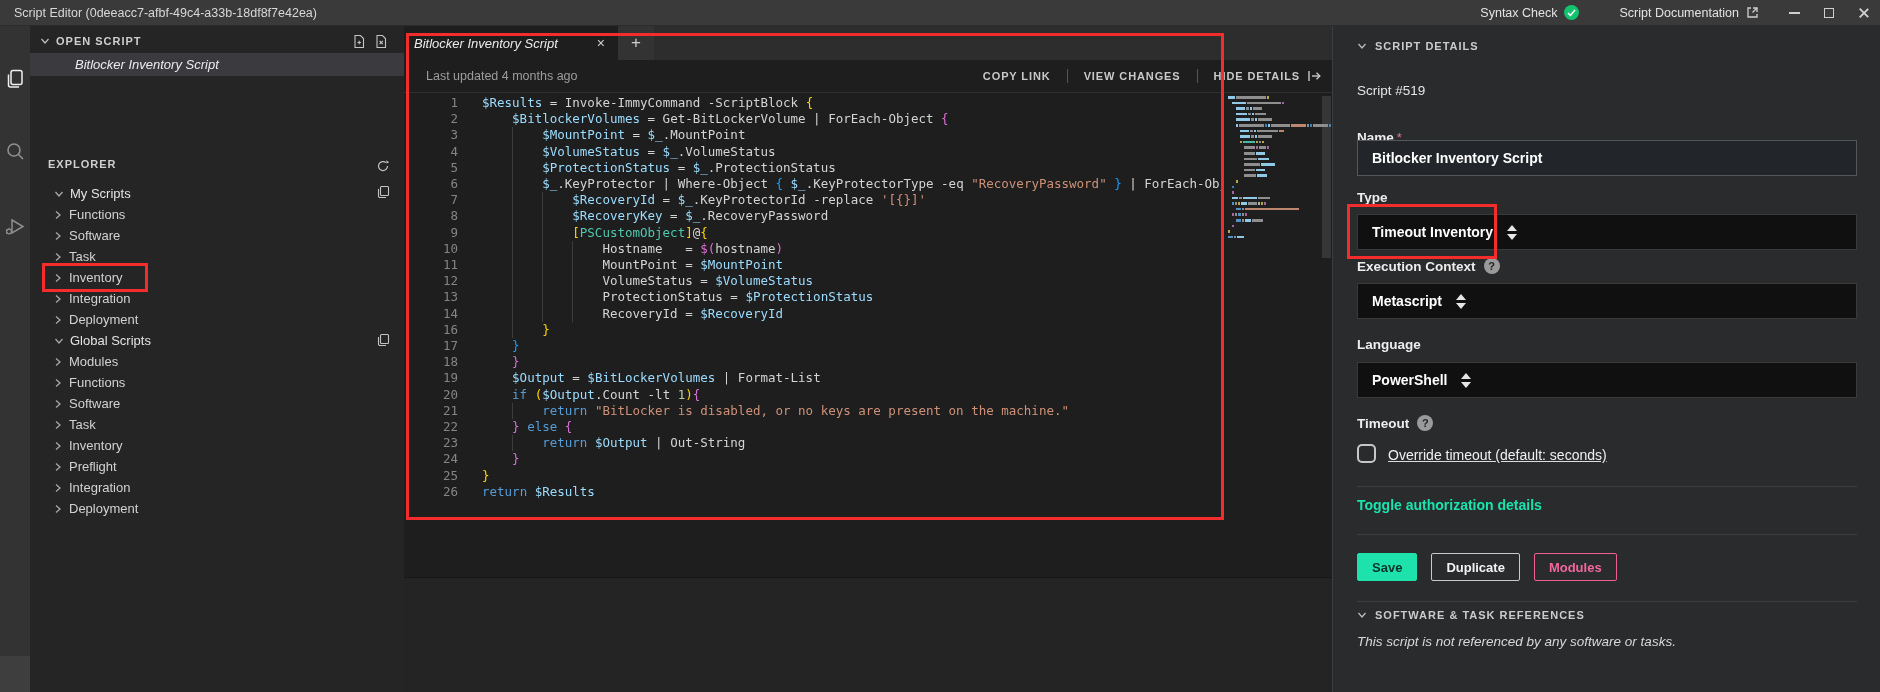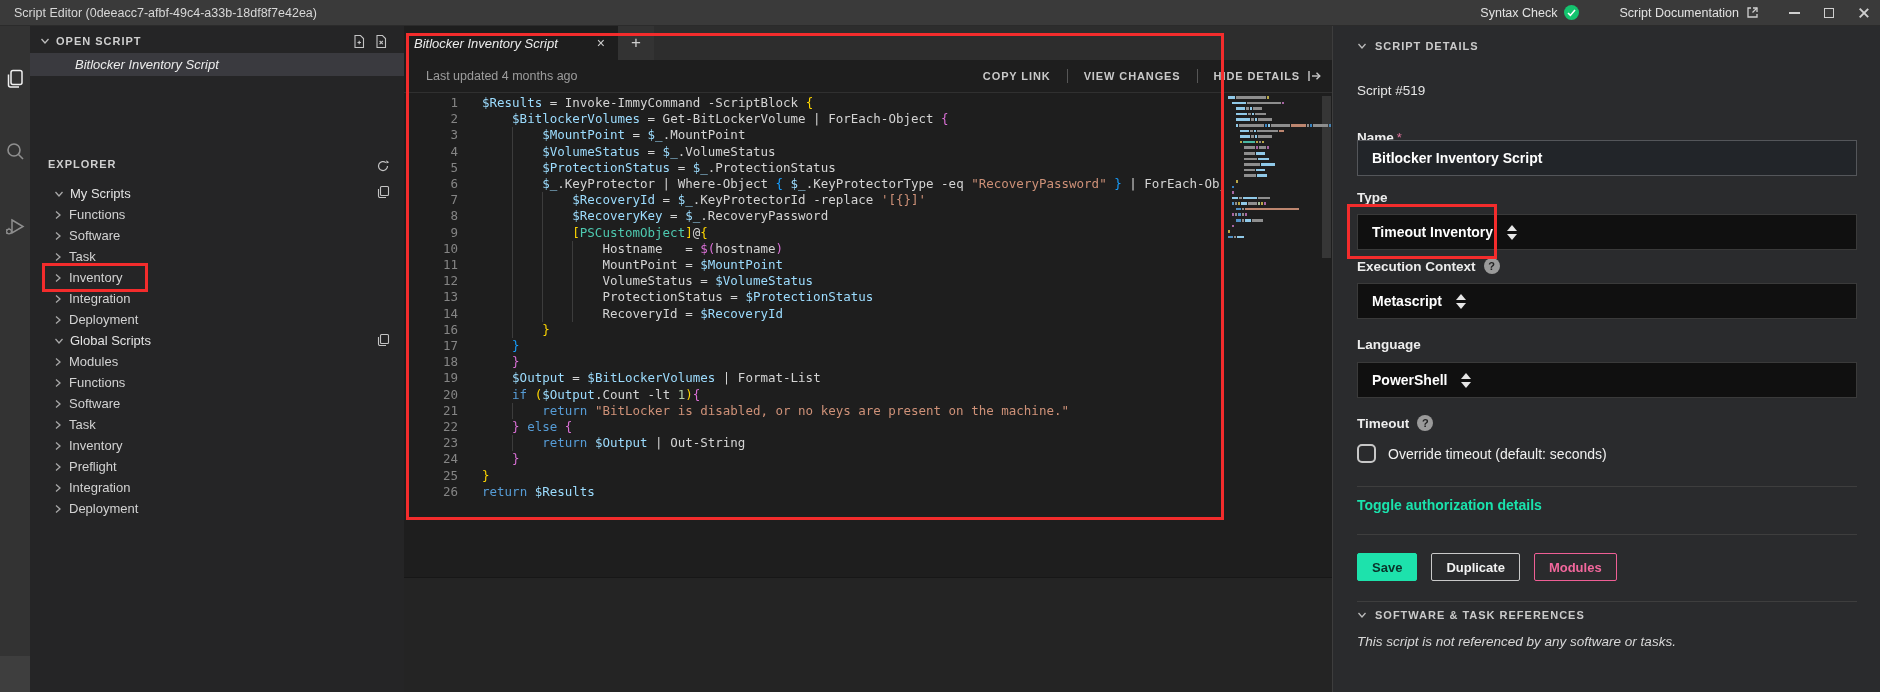--- a/index.html
+++ b/index.html
@@ -84,21 +84,21 @@
   .d-input span{margin-left:14px;font-size:14px;font-weight:700;color:#fff;}
   .d-select{position:absolute;left:24px;width:500px;height:36px;background:#101010;border:1px solid #3a3a3a;
             box-sizing:border-box;display:flex;align-items:center;cursor:pointer;}
   .d-select span{margin-left:14px;font-size:14px;font-weight:700;color:#fff;}
   .stepper{margin-left:auto;margin-right:14px;display:flex;flex-direction:column;gap:3px;}
   .tri-up{width:0;height:0;border-left:5px solid transparent;border-right:5px solid transparent;border-bottom:6px solid #e6e6e6;}
   .tri-dn{width:0;height:0;border-left:5px solid transparent;border-right:5px solid transparent;border-top:6px solid #e6e6e6;}
   .help-badge{width:16px;height:16px;border-radius:50%;background:#9a9a9a;color:#222;font-size:11px;font-weight:700;
               display:inline-flex;align-items:center;justify-content:center;margin-left:8px;}
   .lbl-row{display:flex;align-items:center;}
-  .chkrow{display:flex;align-items:center;gap:12px;}
+  .chkrow{display:flex;align-items:flex-end;gap:12px;text-decoration:underline;}
   .chkbox{width:19px;height:19px;border:2px solid #c7c7c7;border-radius:5px;box-sizing:border-box;background:transparent;cursor:pointer;}
   .chklbl{font-size:14px;color:#f0f0f0;}
   .divider{position:absolute;left:24px;width:500px;height:1px;background:#3e3e3e;}
   .link-teal{font-size:14px;font-weight:600;color:#1ae3ad;cursor:pointer;}
   .btnrow{display:flex;gap:14px;}
   .btn{height:28px;border-radius:2px;font-size:13px;font-weight:600;display:flex;align-items:center;justify-content:center;
        padding:0 14px;cursor:pointer;box-sizing:border-box;}
   .btn-save{background:#1de2ac;color:#0a332a;border:1px solid #1de2ac;}
   .btn-dup{background:transparent;color:#f2f2f2;border:1px solid #c9c9c9;}
   .btn-del{background:transparent;color:#f2679c;border:1px solid #ef5f95;}

